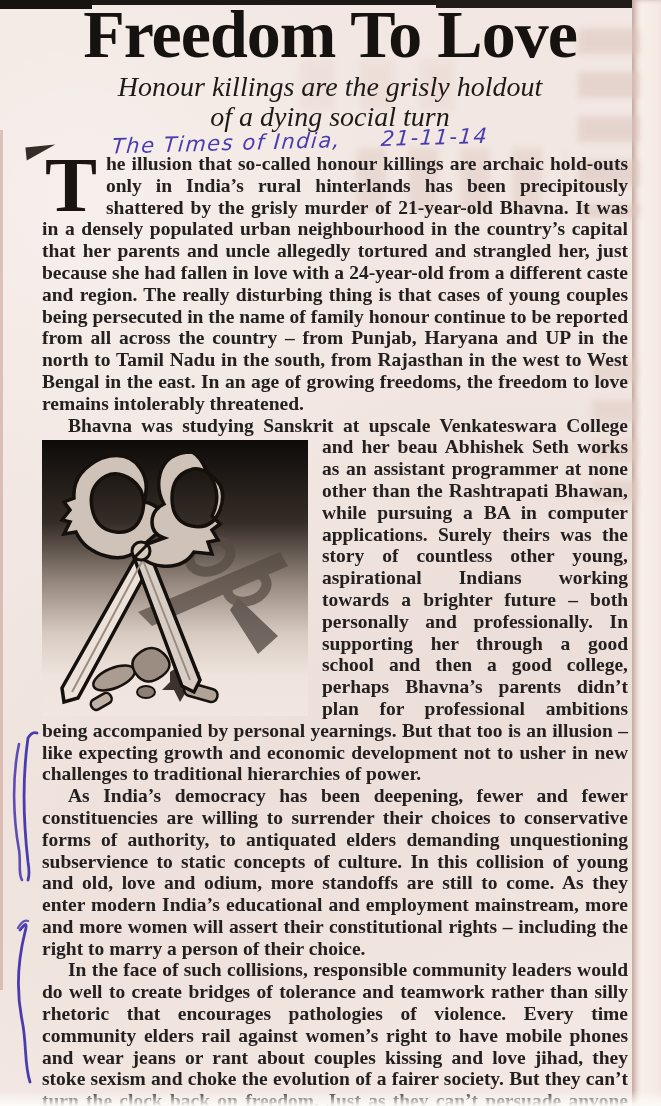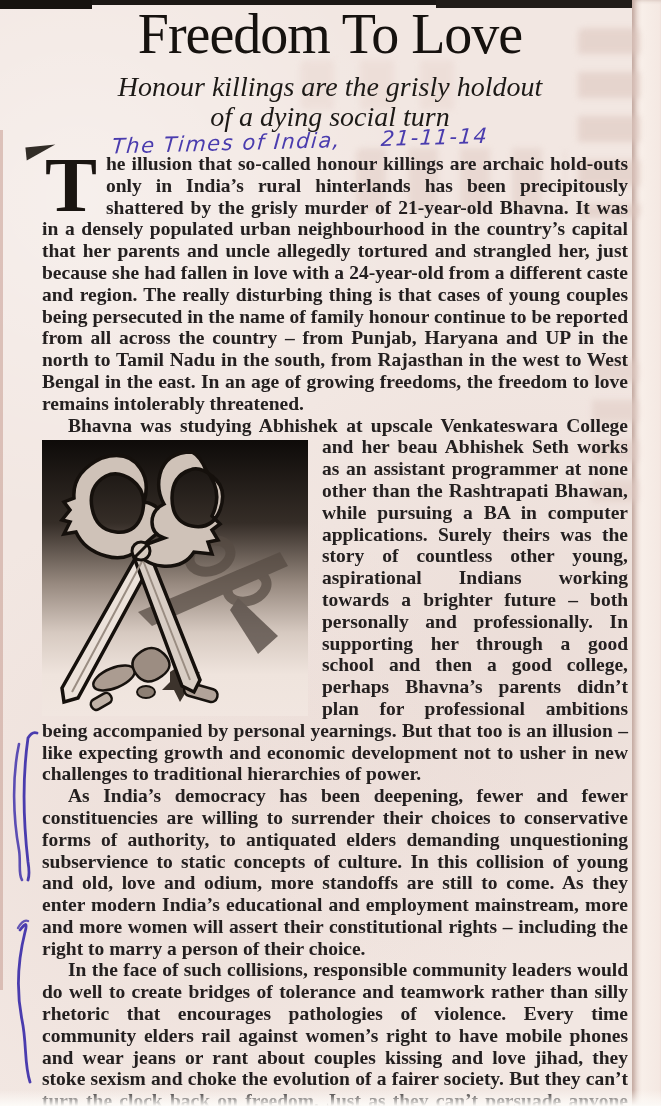--- a/index.html
+++ b/index.html
@@ -29,21 +29,21 @@
   .g1{left:578px;top:28px;width:62px;height:190px;
       background:repeating-linear-gradient(#dcc5bd 0 26px, rgba(220,197,189,0) 26px 44px);}
   .g2{left:356px;top:148px;width:210px;height:64px;
       background:repeating-linear-gradient(90deg,#e2cdc6 0 30px, rgba(226,205,198,0) 30px 52px);}
   .g3{left:592px;top:360px;width:46px;height:150px;
       background:repeating-linear-gradient(#e0cbc4 0 22px, rgba(224,203,196,0) 22px 40px);}
   .g4{left:300px;top:60px;width:180px;height:50px;
       background:repeating-linear-gradient(90deg,#e6d2cb 0 34px, rgba(230,210,203,0) 34px 60px);opacity:.4;}
   
   .masthead{position:absolute;left:30px;top:2px;width:600px;text-align:center;}
-  h1{margin:0;font-size:56px;line-height:64px;font-weight:normal;letter-spacing:-1px;color:#16120f;}
+  h1{margin:0;font-size:68px;line-height:64px;font-weight:bold;letter-spacing:-1px;color:#16120f;}
   .subtitle{margin:6px auto 0;font-style:italic;font-size:28px;line-height:30px;color:#1d1a17;width:560px;}
   
   .annotation{position:absolute;left:112px;top:128px;width:460px;display:flex;gap:40px;
     font-family:"DejaVu Sans", sans-serif;font-style:italic;font-size:21px;letter-spacing:1.5px;
     color:#4a3cae;transform:rotate(-1.6deg) skewX(-6deg);white-space:nowrap;}
   
   .article{position:absolute;left:42px;top:153px;width:586px;
     font-size:19.5px;line-height:21.8px;font-weight:bold;text-align:justify;color:#242020;}
   .article p{margin:0;}
   .indent{text-indent:26px;}
@@ -81,21 +81,21 @@
 </div>
 
 <div class="annotation">
   <span>The Times of India,</span>
   <span>21-11-14</span>
 </div>
 
 <div class="article">
   <p><span class="dropcap">T</span><span>he illusion that so-called honour killings are archaic hold-outs only in India’s rural hinterlands has been precipitously shattered by the grisly murder of 21-year-old Bhavna. It was in a densely populated urban neighbourhood in the country’s capital that her parents and uncle allegedly tortured and strangled her, just because she had fallen in love with a 24-year-old from a different caste and region. The really disturbing thing is that cases of young couples being persecuted in the name of family honour continue to be reported from all across the country – from Punjab, Haryana and UP in the north to Tamil Nadu in the south, from Rajasthan in the west to West Bengal in the east. In an age of growing freedoms, the freedom to love remains intolerably threatened.</span></p>
   <p class="indent">
-    <span>Bhavna was studying Abhishek at upscale Venkateswara College</span>
+    <span>Bhavna was studying Sanskrit at upscale Venkateswara College</span>
     <span class="illo">
         <svg width="266" height="276" viewBox="0 0 266 276" xmlns="http://www.w3.org/2000/svg">
       <defs>
         <linearGradient id="bgfade" x1="0" y1="0" x2="0" y2="1">
           <stop offset="0" stop-color="#0e0b09"></stop>
           <stop offset="0.3" stop-color="#352d27"></stop>
           <stop offset="0.52" stop-color="#97897f"></stop>
           <stop offset="0.7" stop-color="#d7cac1"></stop>
           <stop offset="0.85" stop-color="#efe4dd"></stop>
           <stop offset="1" stop-color="#f1e6e0"></stop>

